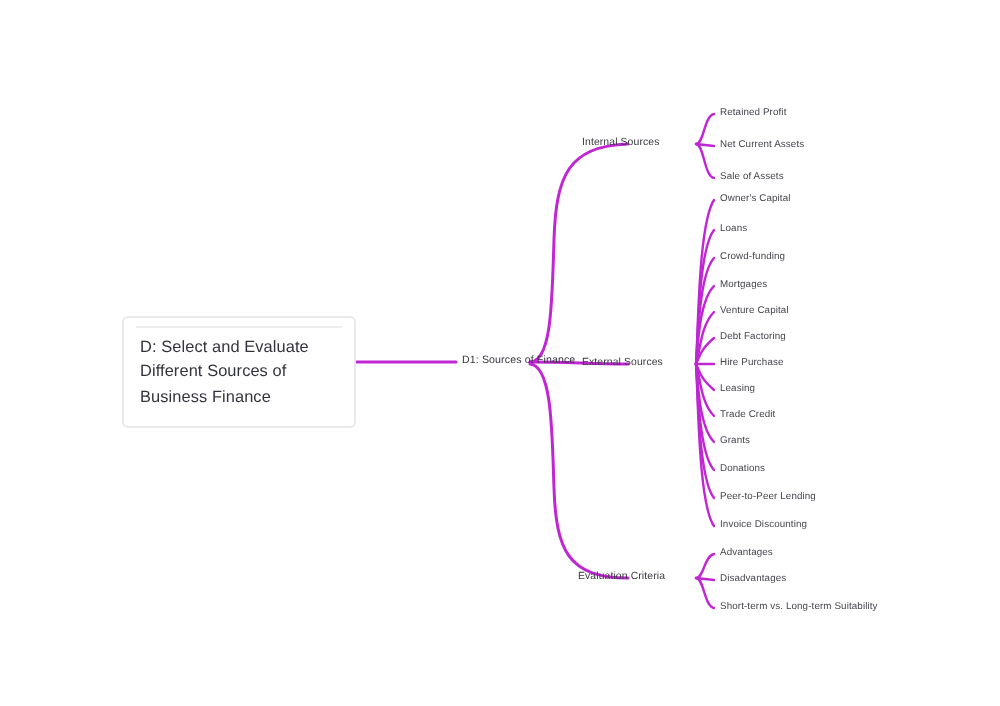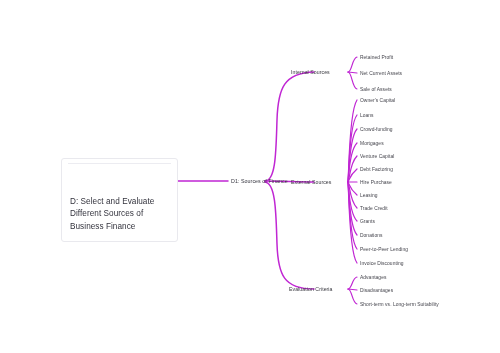--- a/index.html
+++ b/index.html
@@ -51,21 +51,20 @@
     right: 6px;
     top: 4px;
     height: 1px;
     background: #ececf1;
   }
   .root-title {
     font-size: 8.2px;
     line-height: 12.4px;
     color: #33333d;
     letter-spacing: 0.05px;
-    margin-top: 28px;
   }
 
   
   .node-label {
     position: absolute;
     font-size: 5.1px;
     line-height: 7px;
     color: #3f3f49;
     white-space: nowrap;
     letter-spacing: 0.06px;

